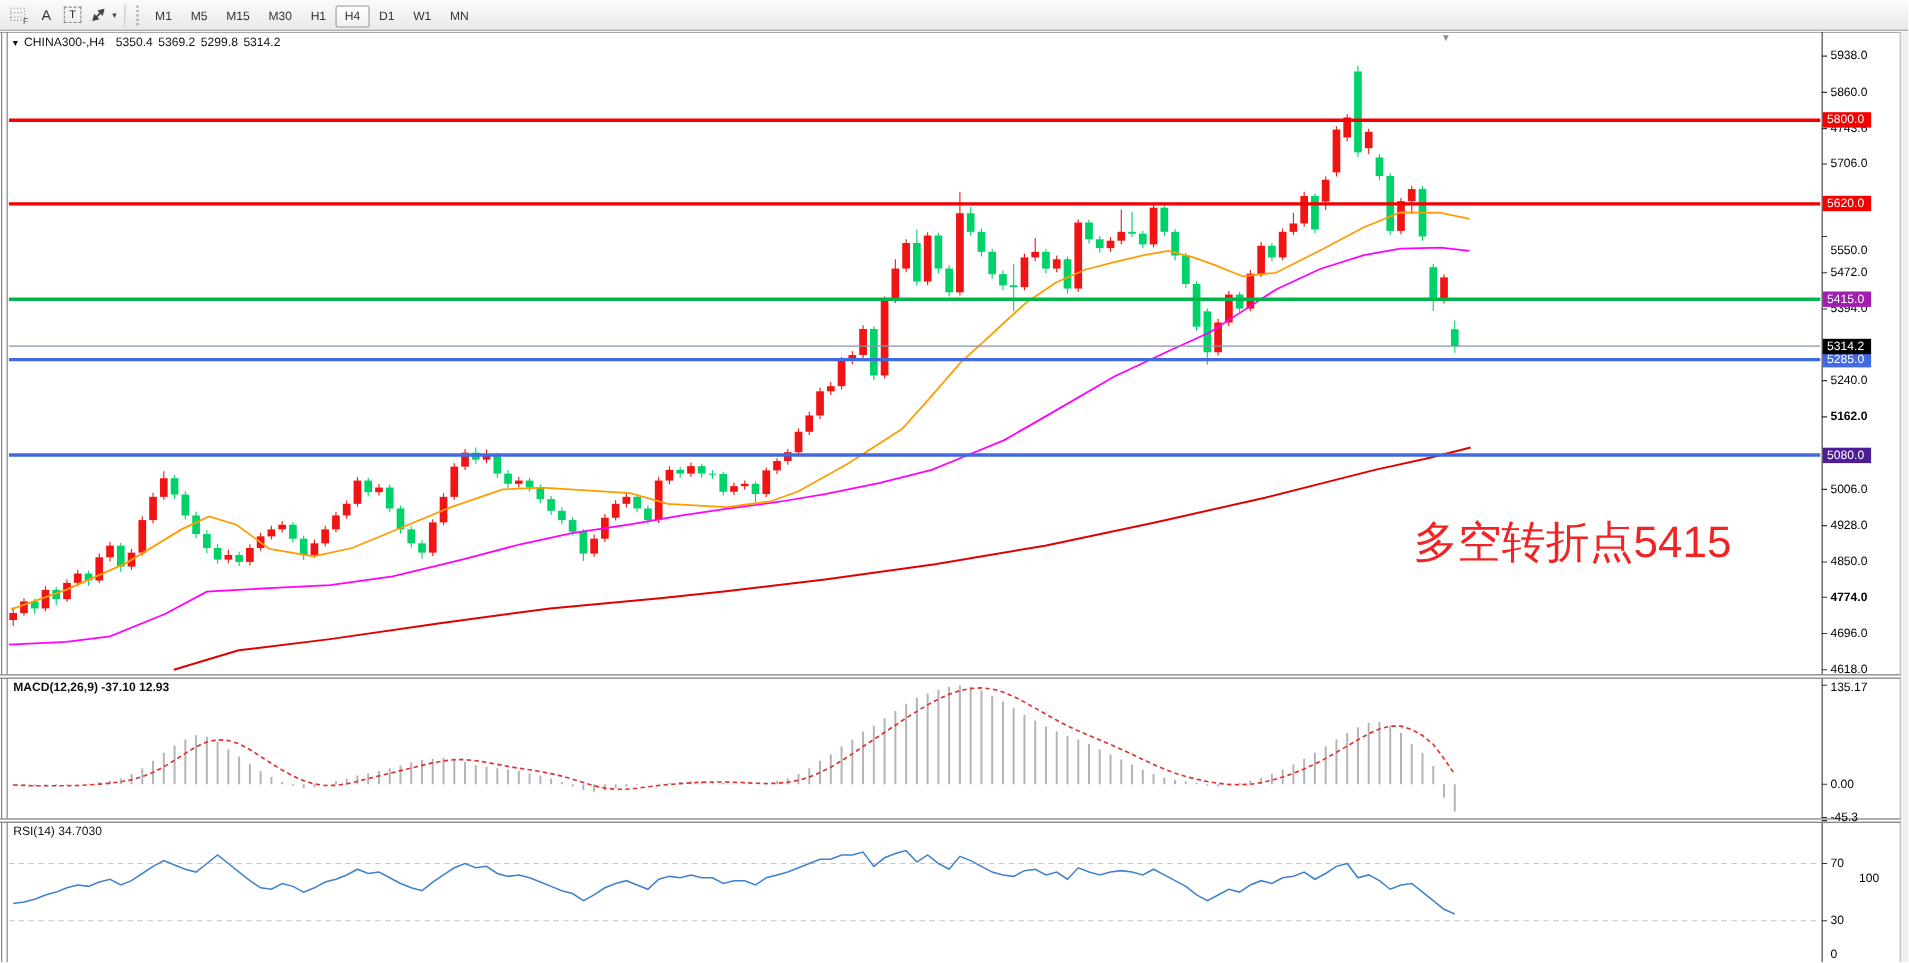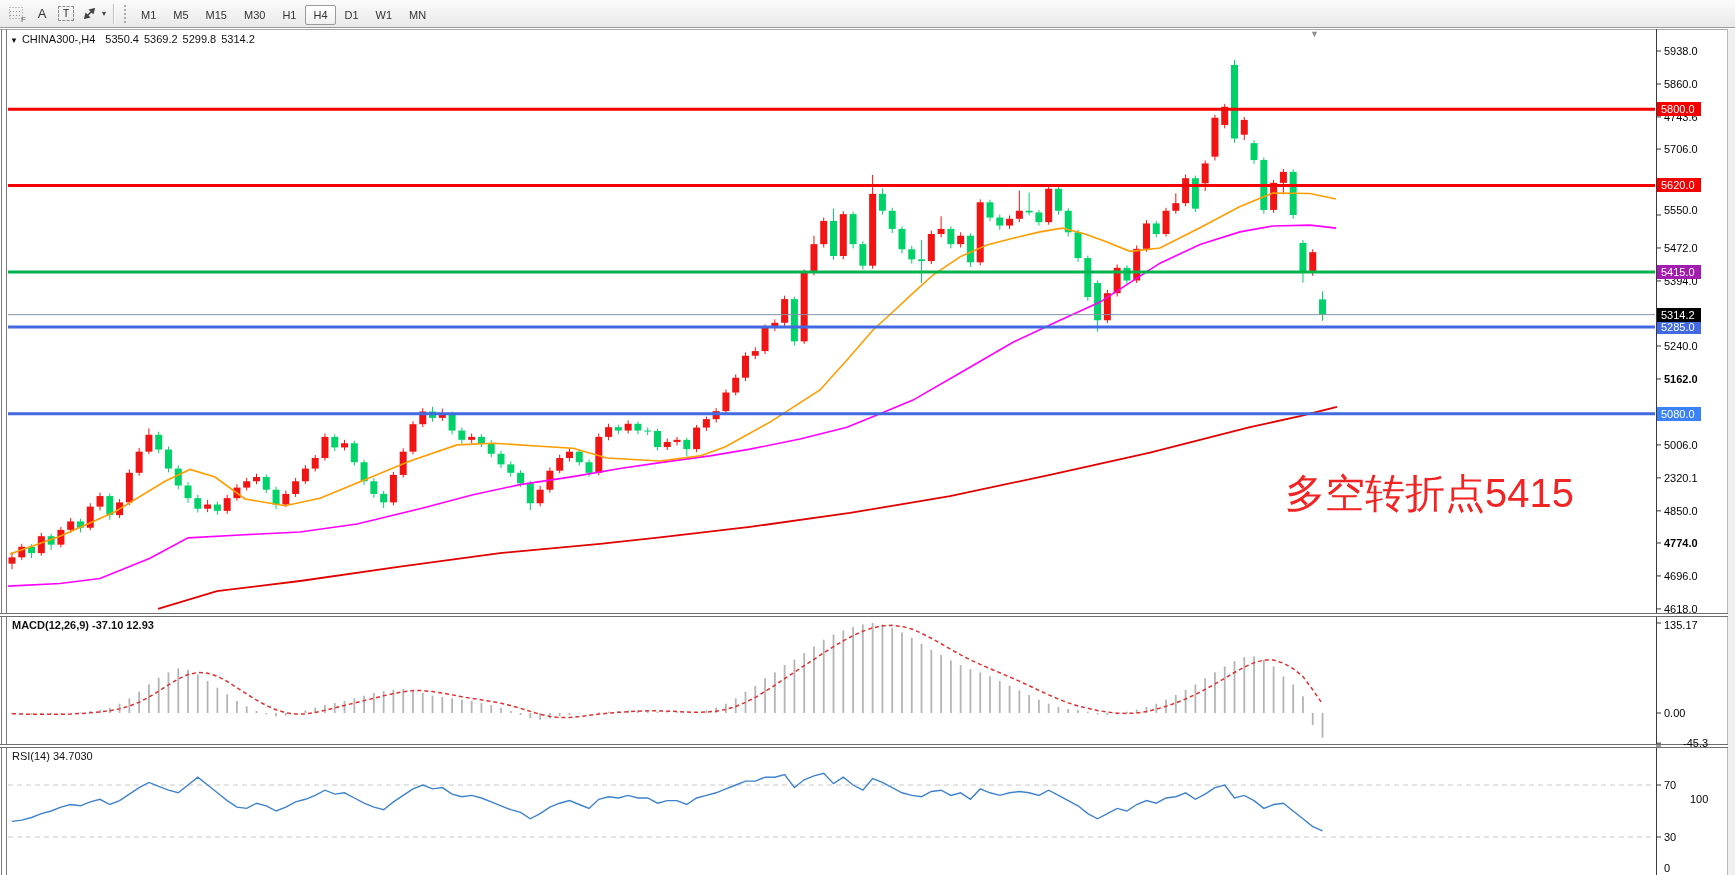--- a/index.html
+++ b/index.html
@@ -557,39 +557,39 @@
     </div>
 
     <div id="annotation">多空转折点5415</div>
     <div id="shiftmark">▼</div>
 
     <div id="labels">
         <div class="tick" style="top: 16px;">5938.0</div>
         <div class="tick" style="top: 48.967px;">5860.0</div>
         <div class="tick" style="top: 81.9341px;">4743.6</div>
         <div class="tick" style="top: 114.056px;">5706.0</div>
-        <div class="tick" style="top: 175px;">5550.0</div>
+        <div class="tick" style="top: 193px;">5550.0</div>
         <div class="tick" style="top: 212.957px;">5472.0</div>
         <div class="tick" style="top: 245.924px;">5394.0</div>
         <div class="tick" style="top: 311.013px;">5240.0</div>
         <div class="tick" style="top: 343.98px; font-weight: bold;">5162.0</div>
         <div class="tick" style="top: 409.914px;">5006.0</div>
-        <div class="tick" style="top: 442.881px;">2320.1</div>
+        <div class="tick" style="top: 442.881px;">4928.0</div>
         <div class="tick" style="top: 475.848px;">4850.0</div>
         <div class="tick" style="top: 507.97px; font-weight: bold;">4774.0</div>
         <div class="tick" style="top: 540.937px;">4696.0</div>
         <div class="tick" style="top: 573.904px;">4618.0</div>
         <div class="plabel" style="top: 73.3263px; background: rgb(244, 0, 0);">5800.0</div>
         <div class="plabel" style="top: 149.404px; background: rgb(244, 0, 0);">5620.0</div>
         <div class="plabel" style="top: 236.048px; background: #a21caf;">5415.0</div>
         <div class="plabel" style="top: 290.993px; background: rgb(65, 105, 225);">5285.0</div>
-        <div class="plabel" style="top: 377.637px; background: #3b82f6;">5080.0</div>
+        <div class="plabel" style="top: 377.637px; background: #4c1d95;">5080.0</div>
         <div class="plabel" style="top: 278.652px; background: rgb(0, 0, 0);">5314.2</div>
         <div class="tick" style="top: 590px;">135.17</div>
         <div class="tick" style="top: 678px;">0.00</div>
-        <div class="tick" style="top: 708.17px; margin-left: 19px;">-45.3</div>
+        <div class="tick" style="top: 708.17px;">-45.3</div>
         <div class="tick" style="top: 764px; margin-left: 26px;">100</div>
         <div class="tick" style="top: 750px;">70</div>
         <div class="tick" style="top: 802px;">30</div>
         <div class="tick" style="top: 833px;">0</div>
       </div>
   </div>
 </div>
 
 </body></html>

